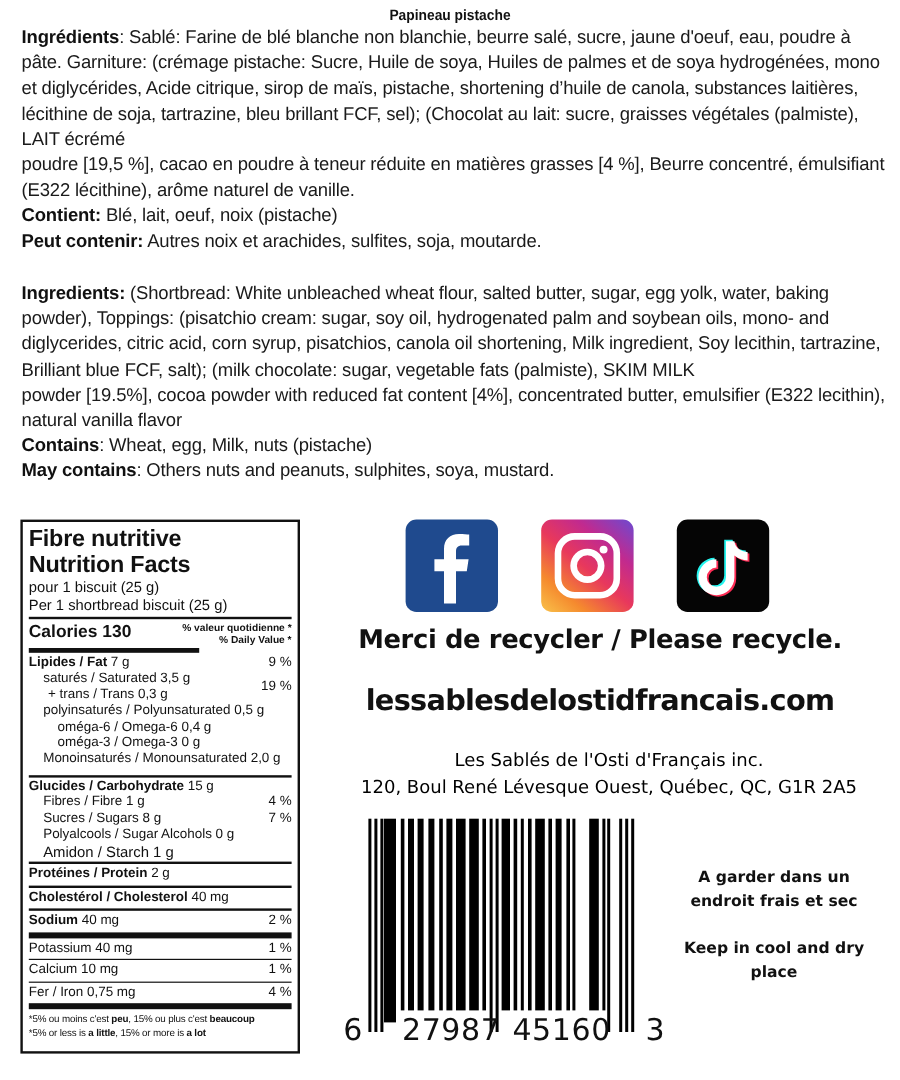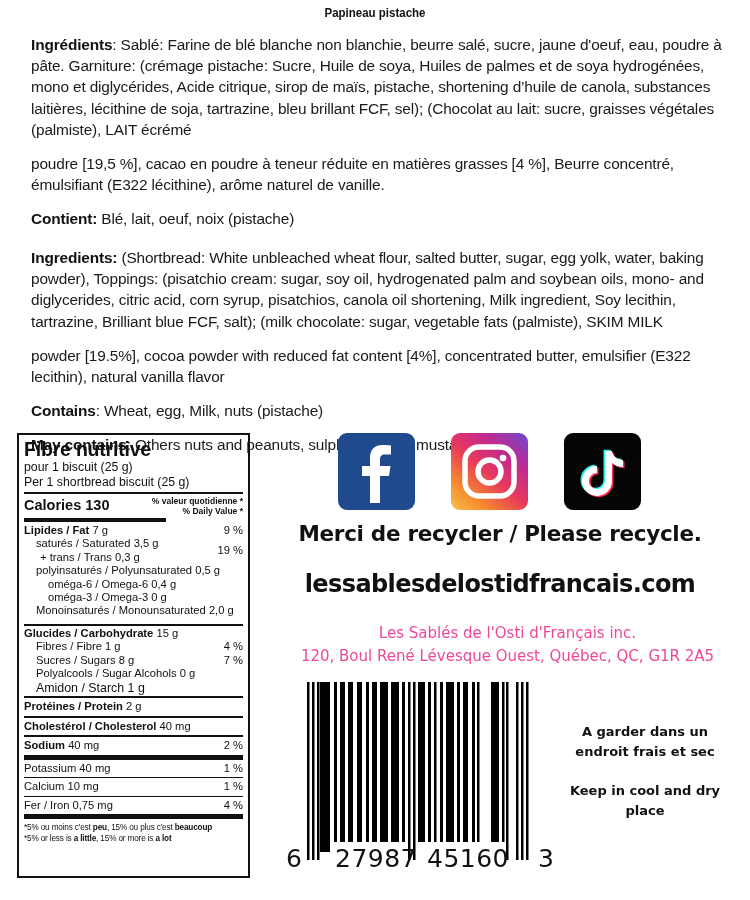--- a/index.html
+++ b/index.html
@@ -10,21 +10,21 @@
     position: absolute; left: 0; top: 6px; width: 750px; text-align: center;
     font-family: "Liberation Sans", sans-serif; font-weight: bold; font-size: 12.5px; color: #111;
     transform: scaleX(0.92);
   }
   .ingr {
     position: absolute; left: 18px; width: 720px;
     font-family: "Liberation Sans", sans-serif; font-size: 15.4px; line-height: 21.2px; color: #1a1a1a;
     letter-spacing: -0.15px;
   }
   .ingr b { font-weight: bold; color: #111; }
-  .ingr p { margin: 13px; }
+  .ingr p { margin: 0; }
   #fr-block { top: 21px; }
   #en-block { top: 234px; }
 
   
   .nf {
     position: absolute; left: 17px; top: 433px; width: 233px; height: 445px;
     border: 2px solid #111; padding: 3px 5px 0 5px;
     font-family: "Liberation Sans", sans-serif; color: #111;
   }
   .nf-h1 { font-size: 19.5px; font-weight: bold; line-height: 22px; letter-spacing: -0.2px; }
@@ -59,49 +59,51 @@
     position: absolute; left: 250px; top: 521px; width: 500px; text-align: center;
     font-family: "DejaVu Sans", sans-serif; font-weight: bold; font-size: 21.5px; color: #111;
     letter-spacing: -0.3px;
   }
   .website {
     position: absolute; left: 250px; top: 570px; width: 500px; text-align: center;
     font-family: "DejaVu Sans", sans-serif; font-weight: bold; font-size: 24px; color: #111; letter-spacing: -0.6px;
   }
   .company {
     position: absolute; left: 280px; top: 622px; width: 455px; text-align: center;
-    font-family: "DejaVu Sans", sans-serif; font-size: 15px; line-height: 23px; color: #ec4899;
+    font-family: "DejaVu Sans", sans-serif; font-size: 15px; line-height: 23px; color: #000000;
   }
   .barcode { position: absolute; left: 285px; top: 682px; }
   .storage {
     position: absolute; left: 565px; top: 722px; width: 160px; text-align: center;
     font-family: "DejaVu Sans", sans-serif; font-weight: bold; font-size: 13px; line-height: 19.5px; color: #111;
   }
   .storage p + p { margin-top: 20px; }
 </style>
 </head>
 <body>
 
 <div class="title">Papineau pistache</div>
 
 <div class="ingr" id="fr-block">
   <p><b>Ingrédients</b><span>: Sablé: Farine de blé blanche non blanchie, beurre salé, sucre, jaune d'oeuf, eau, poudre à pâte. Garniture: (crémage pistache: Sucre, Huile de soya, Huiles de palmes et de soya hydrogénées, mono et diglycérides, Acide citrique, sirop de maïs, pistache, shortening d’huile de canola, substances laitières, lécithine de soja, tartrazine, bleu brillant FCF, sel); (Chocolat au lait: sucre, graisses végétales (palmiste), LAIT écrémé</span></p>
   <p>poudre [19,5 %], cacao en poudre à teneur réduite en matières grasses [4 %], Beurre concentré, émulsifiant (E322 lécithine), arôme naturel de vanille.</p>
   <p><b>Contient:</b><span> Blé, lait, oeuf, noix (pistache)</span></p>
+  <p><b>Peut contenir:</b><span> Autres noix et arachides, sulfites, soja, moutarde.</span></p>
 </div>
 
 <div class="ingr" id="en-block">
   <p><b>Ingredients:</b><span> (Shortbread: White unbleached wheat flour, salted butter, sugar, egg yolk, water, baking powder), Toppings: (pisatchio cream: sugar, soy oil, hydrogenated palm and soybean oils, mono- and diglycerides, citric acid, corn syrup, pisatchios, canola oil shortening, Milk ingredient, Soy lecithin, tartrazine, Brilliant blue FCF, salt); (milk chocolate: sugar, vegetable fats (palmiste), SKIM MILK</span></p>
   <p>powder [19.5%], cocoa powder with reduced fat content [4%], concentrated butter, emulsifier (E322 lecithin), natural vanilla flavor</p>
   <p><b>Contains</b><span>: Wheat, egg, Milk, nuts (pistache)</span></p>
   <p><b>May contains</b><span>: Others nuts and peanuts, sulphites, soya, mustard.</span></p>
 </div>
 
 <div class="nf">
   <div class="nf-h1">Fibre nutritive</div>
+  <div class="nf-h1">Nutrition Facts</div>
   <div class="nf-serv">pour 1 biscuit (25 g)</div>
   <div class="nf-serv" style="margin-bottom:2px;">Per 1 shortbread biscuit (25 g)</div>
   <div class="rule-med"></div>
   <div class="cal-row">
     <div class="cal">Calories 130</div>
     <div class="dv-head">
       <div>% valeur quotidienne *</div>
       <div>% Daily Value *</div>
     </div>
   </div>

